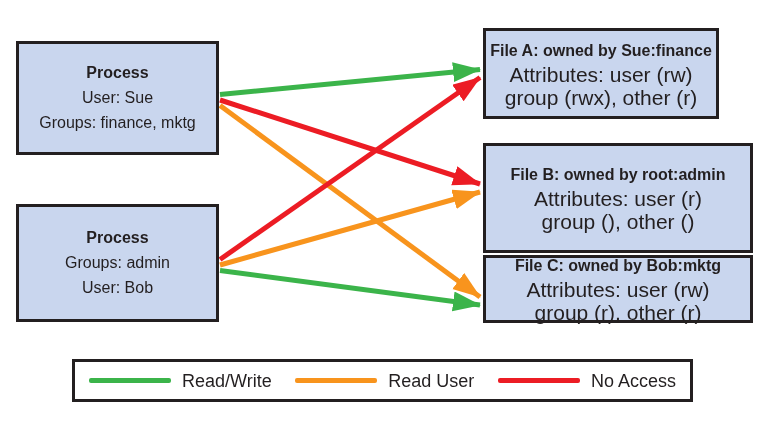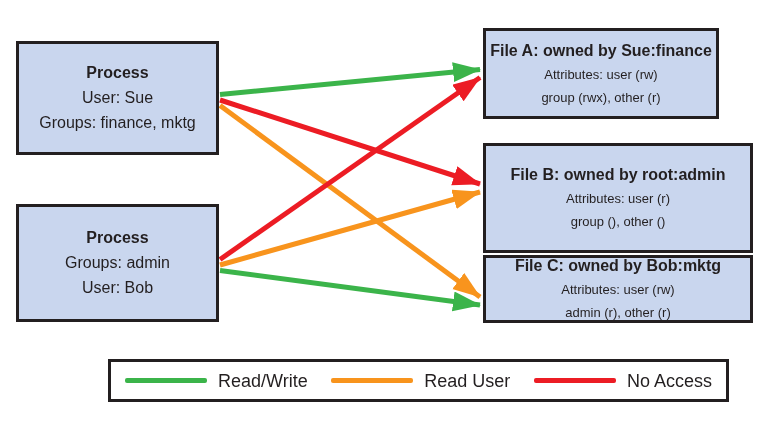--- a/index.html
+++ b/index.html
@@ -16,21 +16,21 @@
     box-sizing:border-box;
     border:3px solid #231f20;
     display:flex;
     flex-direction:column;
     justify-content:center;
     align-items:center;
     text-align:center;
     z-index:1;
   }
   .box .title{font-weight:bold;font-size:16px;line-height:24px;}
-  .box .line{font-size:13px;line-height:23px;}
+  .box .line{font-size:21px;line-height:23px;}
   #process-sue{left:16px;top:41px;width:203px;height:114px;}
   #process-bob{left:16px;top:204px;width:203px;height:118px;}
   #file-a{left:483px;top:28px;width:236px;height:91px;}
   #file-b{left:483px;top:143px;width:270px;height:110px;}
   #file-c{left:483px;top:255px;width:270px;height:68px;}
   #process-sue .line,#process-bob .line{font-size:16px;line-height:25px;}
   #arrow-layer{
     position:absolute;left:0;top:0;width:768px;height:432px;
     z-index:0;pointer-events:none;
   }
@@ -38,21 +38,20 @@
     position:absolute;
     left:72px;top:359px;width:621px;height:43px;
     box-sizing:border-box;
     border:3px solid #231f20;
     background:#ffffff;
     display:flex;
     align-items:center;
     justify-content:space-between;
     padding:0 14px;
     z-index:1;
-    margin-left:36px;
   }
   .legend-item{display:flex;align-items:center;}
   .legend-swatch{
     display:inline-block;
     width:82px;height:5px;border-radius:2px;
     margin-right:11px;
   }
   .legend-label{font-size:18px;line-height:18px;white-space:nowrap;}
 </style>
 </head>
@@ -100,21 +99,21 @@
 
   <div class="box" id="file-b" style="background: rgb(201, 214, 238);">
     <div class="title">File B: owned by root:admin</div>
     <div class="line">Attributes: user (r)</div>
     <div class="line">group (), other ()</div>
   </div>
 
   <div class="box" id="file-c" style="background: rgb(201, 214, 238);">
     <div class="title">File C: owned by Bob:mktg</div>
     <div class="line">Attributes: user (rw)</div>
-    <div class="line">admin (r), other (r)</div>
+    <div class="line">group (r), other (r)</div>
   </div>
 
   <div id="legend">
     <div class="legend-item">
       <span class="legend-swatch" style="background: rgb(59, 180, 74);"></span>
       <span class="legend-label">Read/Write</span>
     </div>
     <div class="legend-item">
       <span class="legend-swatch" style="background: rgb(248, 148, 29);"></span>
       <span class="legend-label">Read User</span>

